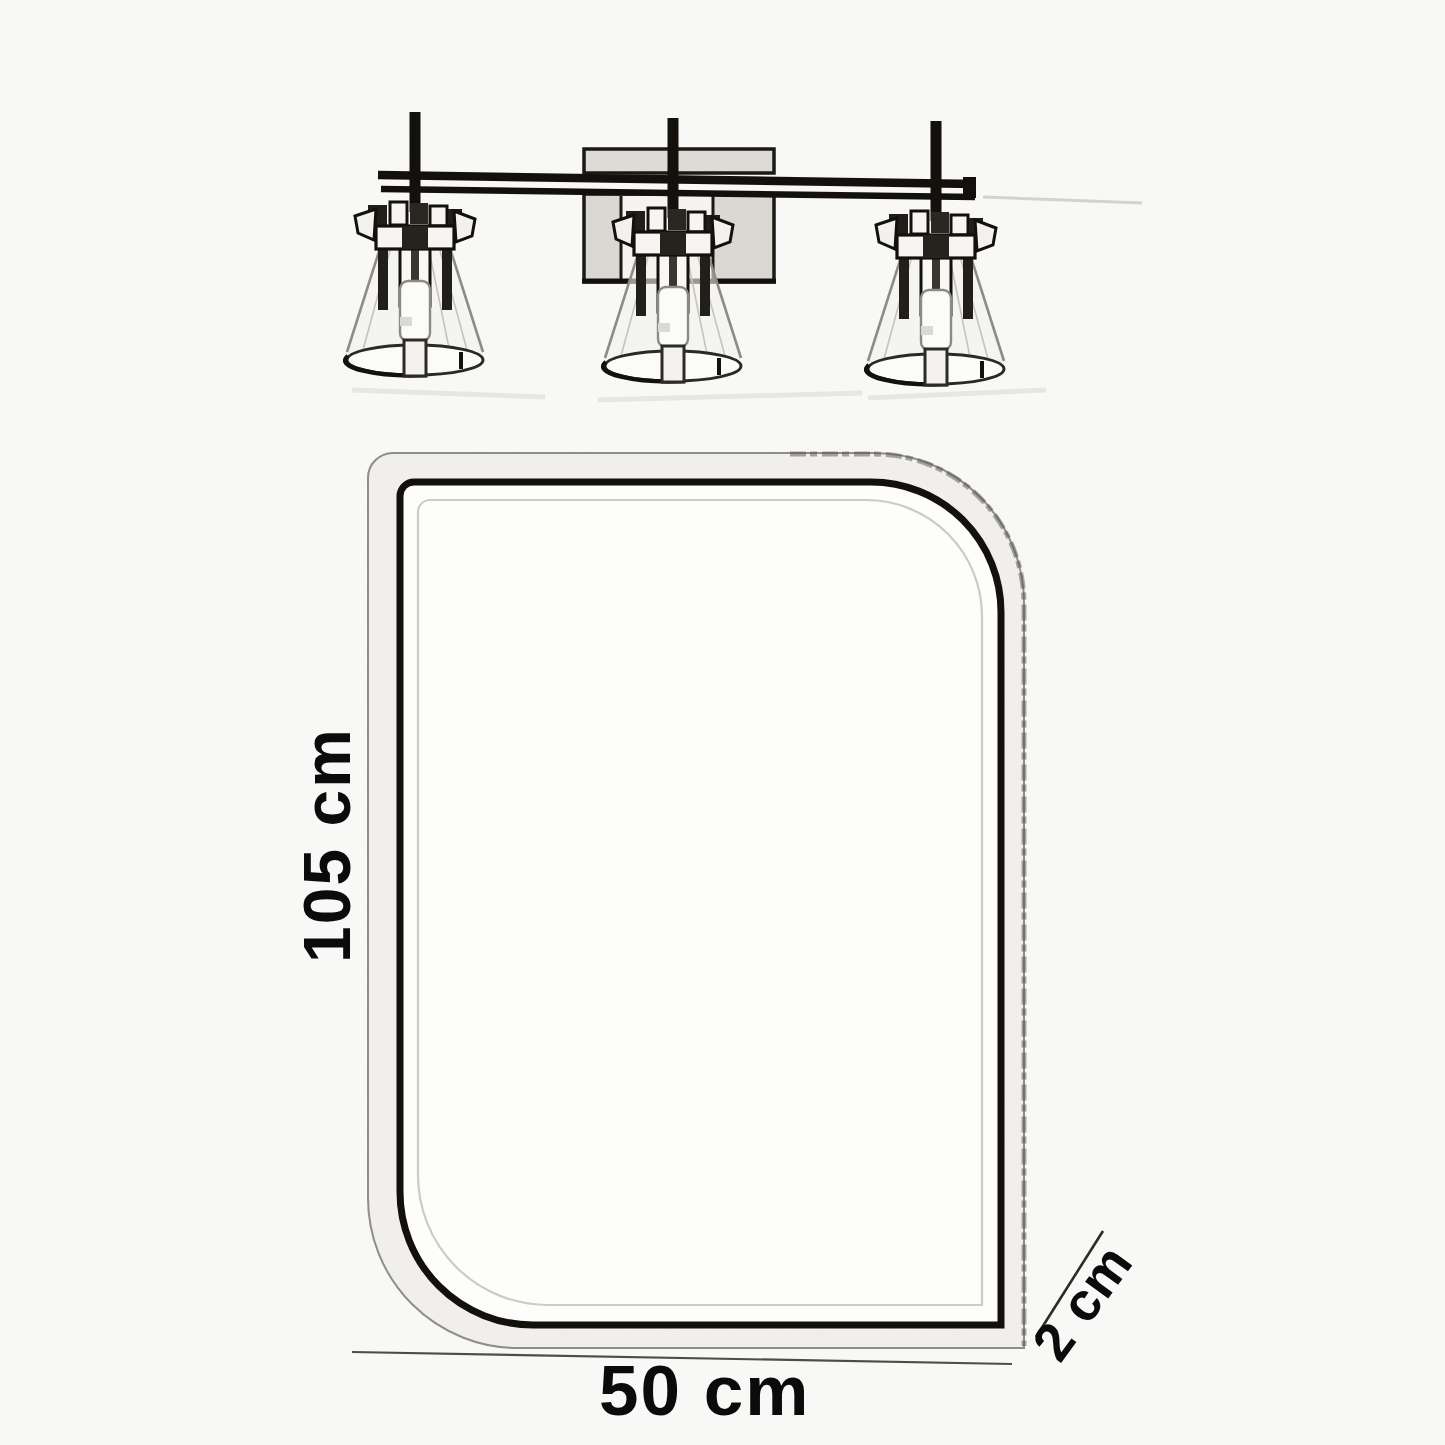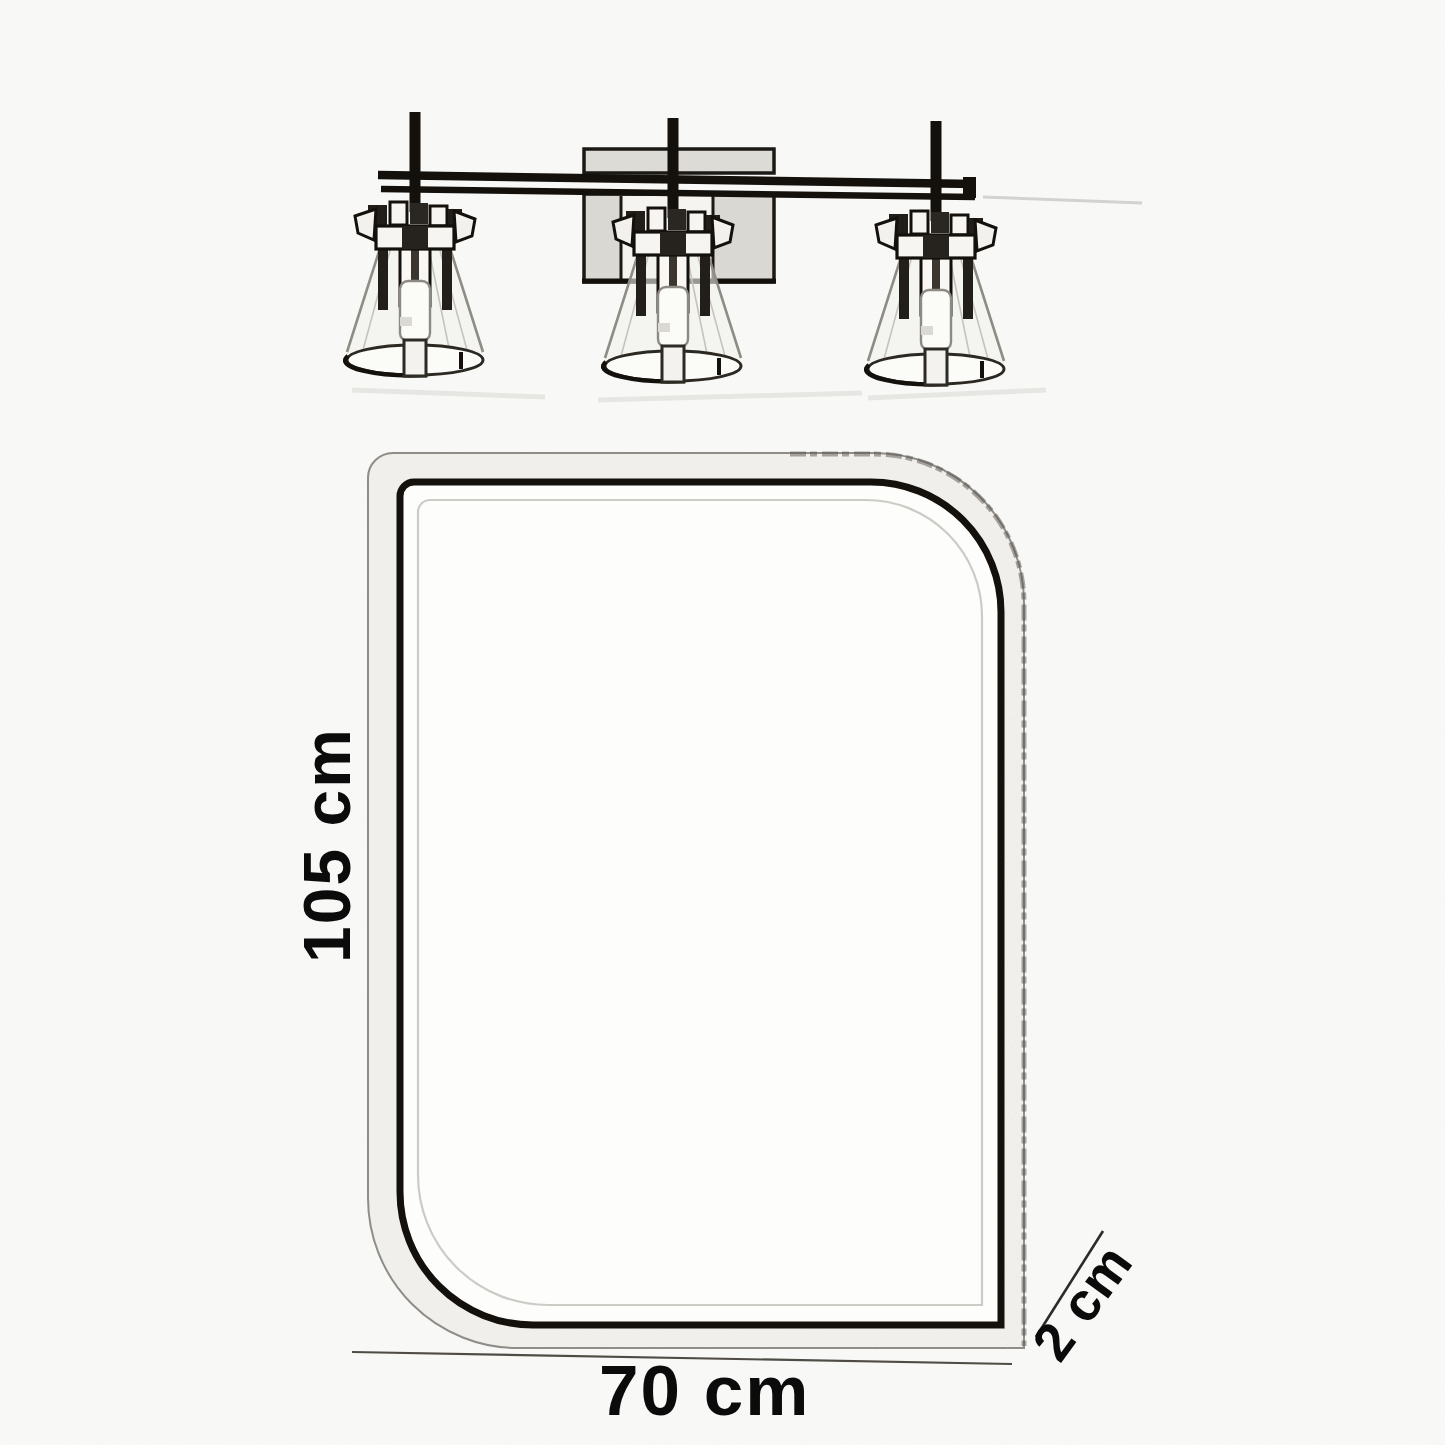--- a/index.html
+++ b/index.html
@@ -164,16 +164,16 @@
       <path d="M 418,512 A 12,12 0 0 1 430,500 H 866 A 116,116 0 0 1 982,616 V 1305 H 548 A 130,130 0 0 1 418,1175 Z" fill="none" stroke="#ccccc6" stroke-width="2.2"></path>
     </g>
 
     <line x1="352" y1="1352" x2="1012" y2="1364" stroke="#4f4c46" stroke-width="2.2"></line>
 
     <line x1="1036" y1="1337" x2="1103" y2="1231" stroke="#2e2b26" stroke-width="2.6"></line>
   </svg>
 
   <div id="height-label" class="dim-label">105 cm</div>
 
-  <div id="width-label" class="dim-label">70 cm</div>
+  <div id="width-label" class="dim-label">50 cm</div>
 
   <div id="depth-label" class="dim-label">2 cm</div>
 </div>
 
 </body></html>

